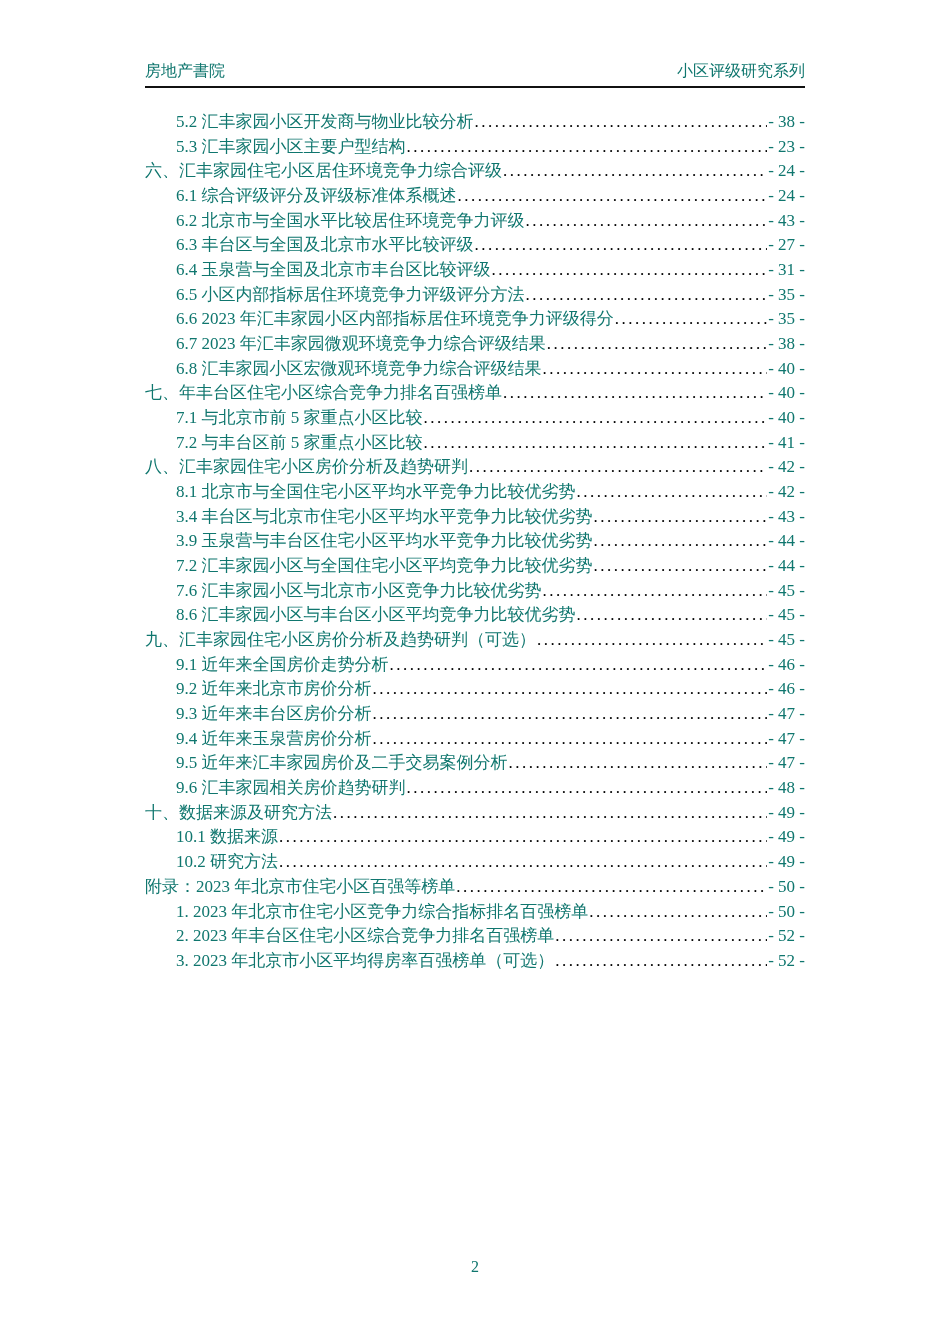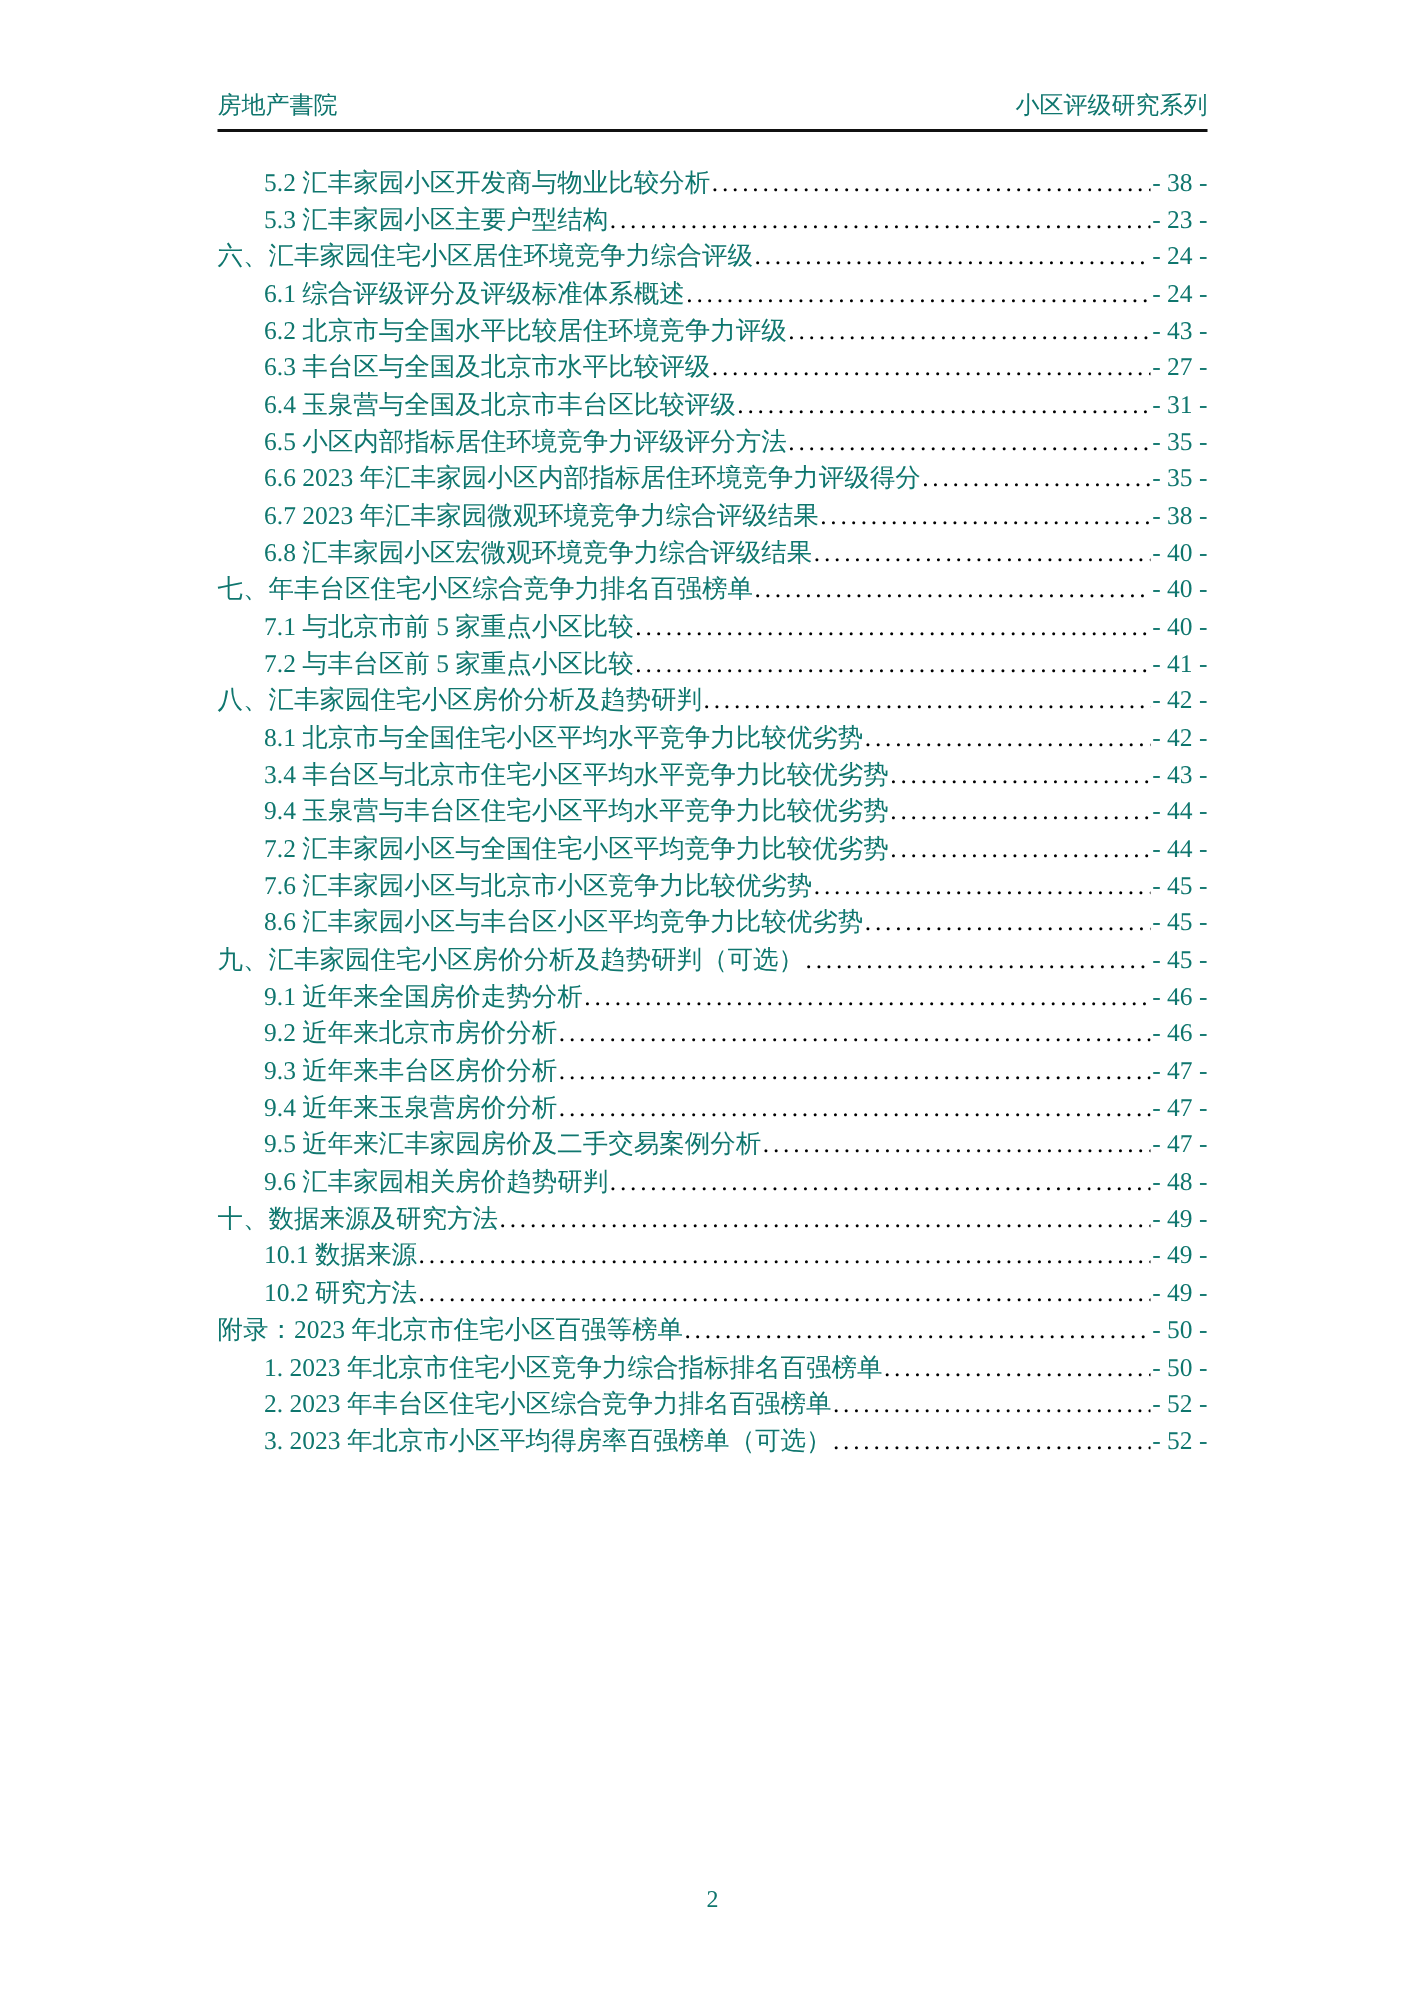--- a/index.html
+++ b/index.html
@@ -168,21 +168,21 @@
         <span class="toc-title">8.1 北京市与全国住宅小区平均水平竞争力比较优劣势</span>
         <span class="leader"></span>
         <span class="toc-page">- 42 -</span>
       </div>
       <div class="toc-row level-2">
         <span class="toc-title">3.4 丰台区与北京市住宅小区平均水平竞争力比较优劣势</span>
         <span class="leader"></span>
         <span class="toc-page">- 43 -</span>
       </div>
       <div class="toc-row level-2">
-        <span class="toc-title">9.4 玉泉营与丰台区住宅小区平均水平竞争力比较优劣势</span>
+        <span class="toc-title">3.9 玉泉营与丰台区住宅小区平均水平竞争力比较优劣势</span>
         <span class="leader"></span>
         <span class="toc-page">- 44 -</span>
       </div>
       <div class="toc-row level-2">
         <span class="toc-title">7.2 汇丰家园小区与全国住宅小区平均竞争力比较优劣势</span>
         <span class="leader"></span>
         <span class="toc-page">- 44 -</span>
       </div>
       <div class="toc-row level-2">
         <span class="toc-title">7.6 汇丰家园小区与北京市小区竞争力比较优劣势</span>

